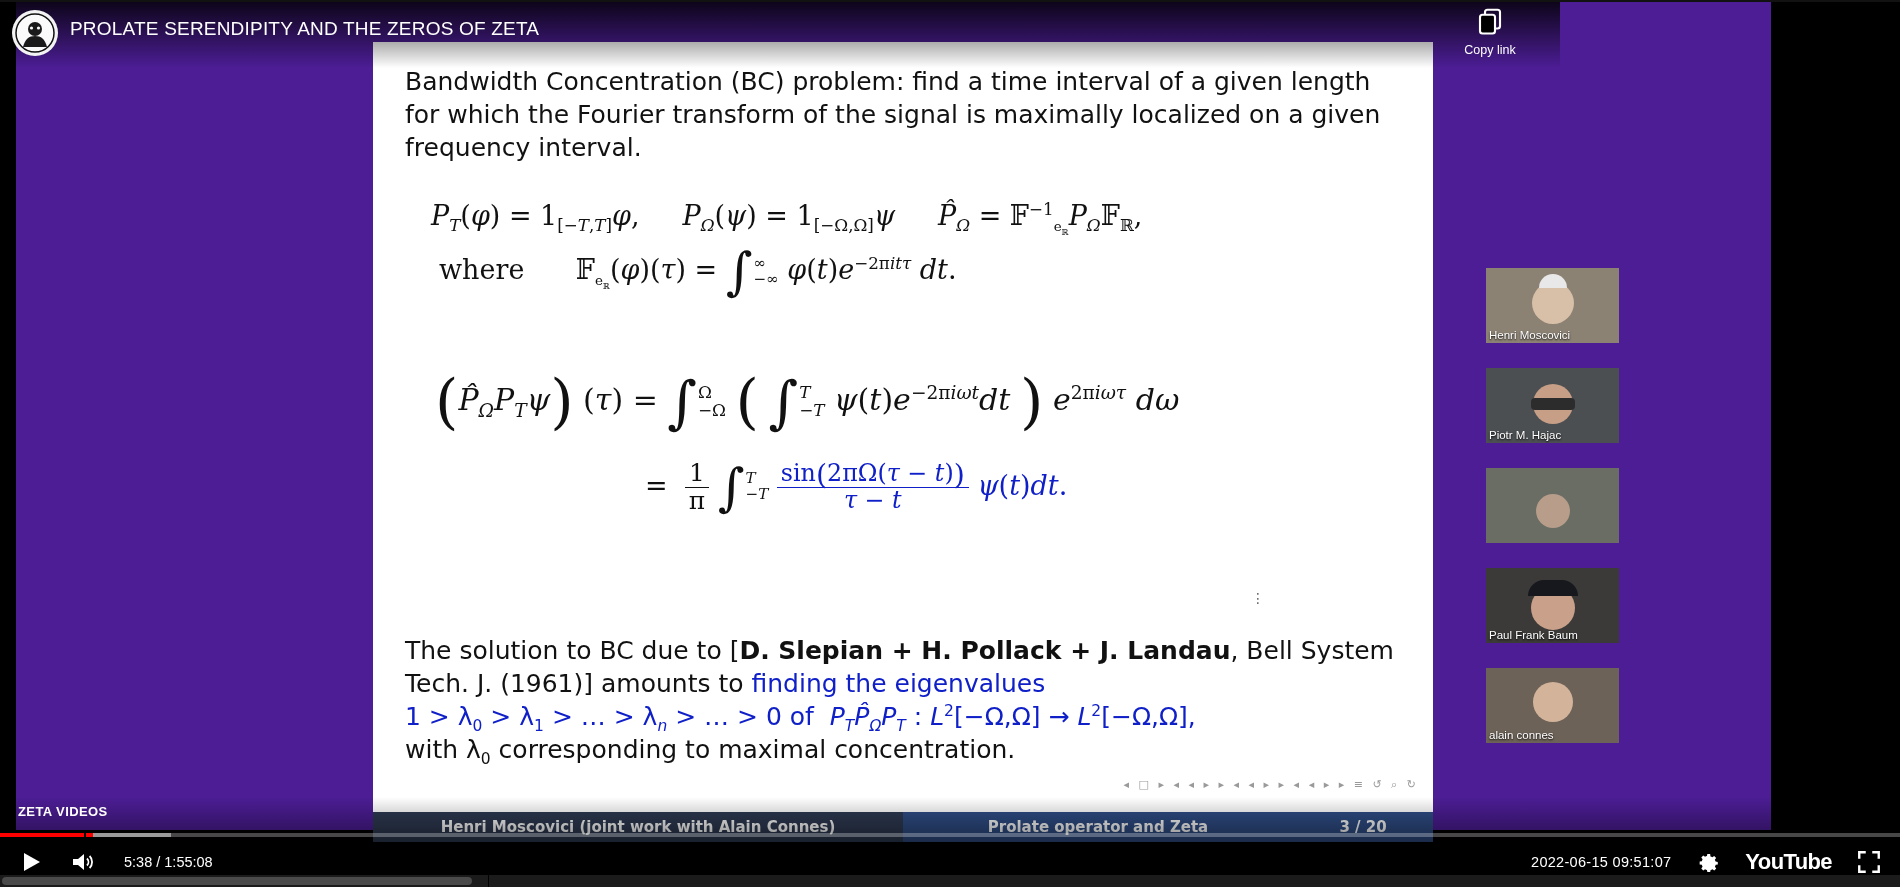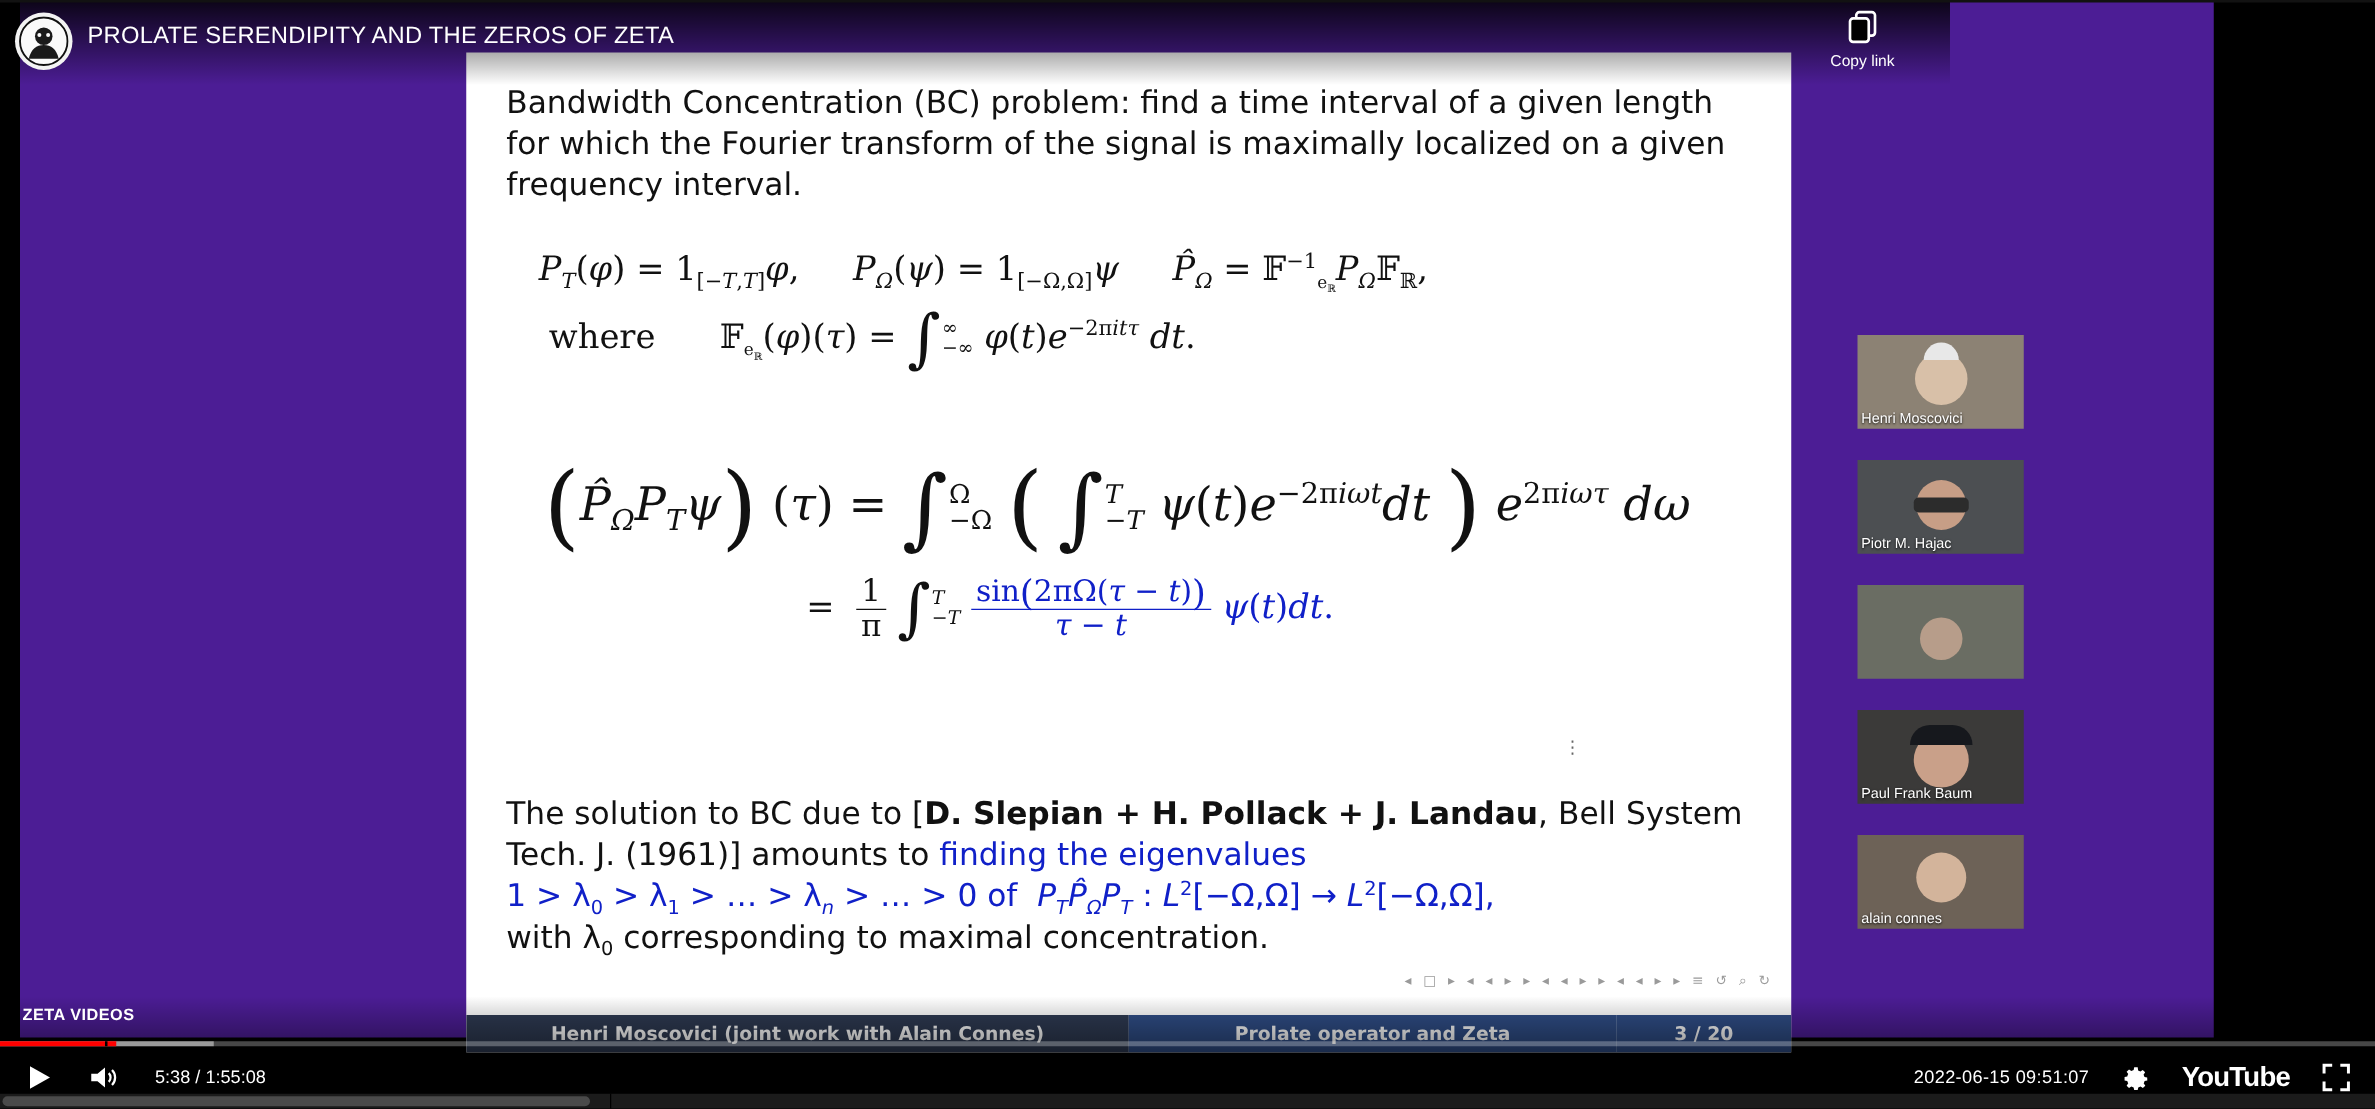--- a/index.html
+++ b/index.html
@@ -366,21 +366,21 @@
           <span class="it">P̂<sub>Ω</sub></span> = 𝔽<sup>−1</sup><sub style="font-size:.5em">e<sub>ℝ</sub></sub><span class="it">P<sub>Ω</sub></span>𝔽<sub style="font-size:.62em">ℝ</sub>,
         </div>
 
         <div class="mathline" style="left:32px; top:212px; font-size:27px;margin-left:34px;">
           where &nbsp;&nbsp;&nbsp;&nbsp;
           𝔽<sub style="font-size:.5em">e<sub>ℝ</sub></sub>(<span class="it">φ</span>)(<span class="it">τ</span>) =
           <span class="bigint">∫</span><span class="limits"><span class="up">∞</span><span class="dn">−∞</span></span>
           <span class="it">φ</span>(<span class="it">t</span>)<span class="it">e</span><sup>−2π<span class="it">itτ</span></sup> <span class="it">dt</span>.
         </div>
 
-        <div class="mathline" style="left:62px; top:340px; font-size:37px;">
+        <div class="mathline" style="left:62px; top:340px; font-size:30px;">
           <span class="bigparen">(</span><span class="it">P̂<sub>Ω</sub>P<sub>T</sub>ψ</span><span class="bigparen">)</span>
           (<span class="it">τ</span>) =
           <span class="bigint">∫</span><span class="limits"><span class="up">Ω</span><span class="dn">−Ω</span></span>
           <span class="bigparen">(</span>
           <span class="bigint">∫</span><span class="limits"><span class="up"><span class="it">T</span></span><span class="dn">−<span class="it">T</span></span></span>
           <span class="it">ψ</span>(<span class="it">t</span>)<span class="it">e</span><sup>−2π<span class="it">iωt</span></sup><span class="it">dt</span>
           <span class="bigparen">)</span>
           <span class="it">e</span><sup>2π<span class="it">iωτ</span></sup> <span class="it">dω</span>
         </div>
 

